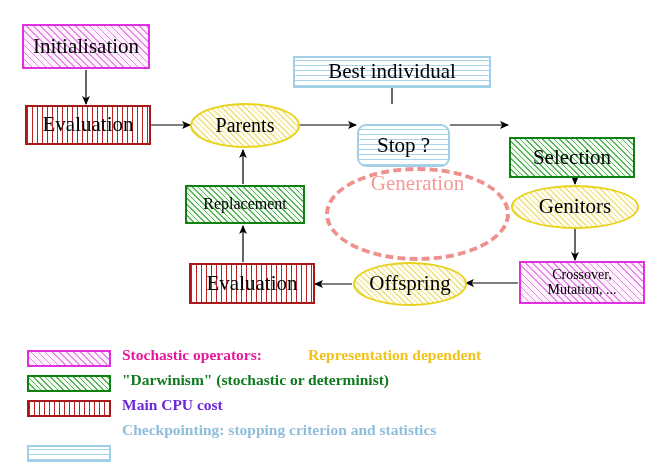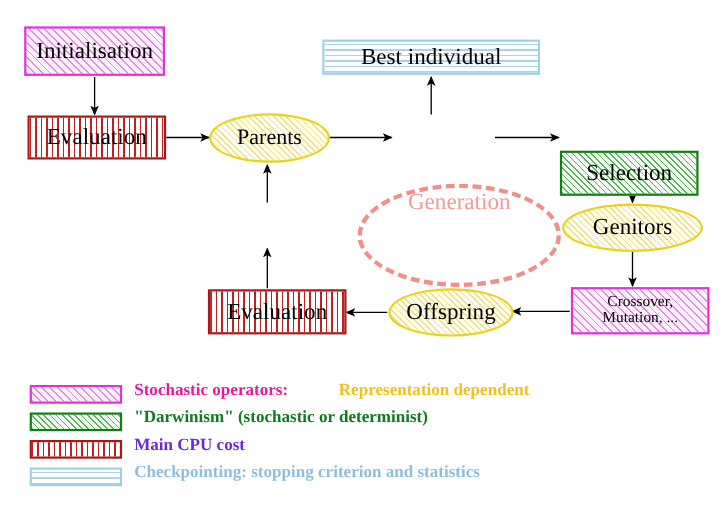--- a/index.html
+++ b/index.html
@@ -32,20 +32,21 @@
     border:2px solid #108010;
     background-color:#f4fbf4;
     background-image:repeating-linear-gradient(45deg,
       #5bb55b 0px,#5bb55b 1.1px,rgba(255,255,255,0) 1.1px,rgba(255,255,255,0) 4px);
   }
   .h-blue{
     border:2px solid #9fd0e8;
     background-color:#ffffff;
     background-image:repeating-linear-gradient(0deg,
       #a9d4ea 0px,#a9d4ea 1.2px,rgba(255,255,255,0) 1.2px,rgba(255,255,255,0) 5px);
+    margin-top:20px;
   }
   .h-yellow{
     border:2px solid #e8d21a;
     background-color:#fffdf0;
     background-image:repeating-linear-gradient(45deg,
       #efe08a 0px,#efe08a 1.1px,rgba(255,255,255,0) 1.1px,rgba(255,255,255,0) 4px);
   }
   .ellipse{border-radius:50%;}
   .rounded{border-radius:9px;}
 
@@ -109,25 +110,31 @@
   </div>
 
   <div class="node h-yellow ellipse" style="left:190px;top:103px;width:110px;height:45px;font-size:20px;">
     <span>Parents</span>
   </div>
 
   <div class="node h-blue" style="left:293px;top:36px;width:198px;height:32px;font-size:21px;">
     <span>Best individual</span>
   </div>
 
+  <div class="node h-blue rounded" style="left:357px;top:104px;width:93px;height:43px;font-size:21px;">
+    <span>Stop ?</span>
+  </div>
 
   <div class="node h-green" style="left:509px;top:105px;width:126px;height:41px;font-size:21px;margin-top:32px;">
     <span>Selection</span>
   </div>
 
+  <div class="node h-green" style="left:185px;top:185px;width:120px;height:39px;font-size:16px;">
+    <span>Replacement</span>
+  </div>
 
   <div class="gen-ellipse" style="left:325px;top:167px;width:177px;height:86px;font-size:21px;">
     <span>Generation</span>
   </div>
 
   <div class="node h-magenta" style="left:519px;top:261px;width:126px;height:43px;font-size:14px;flex-direction:column;">
     <span>Crossover,</span>
     <span>Mutation, ...</span>
   </div>
 

